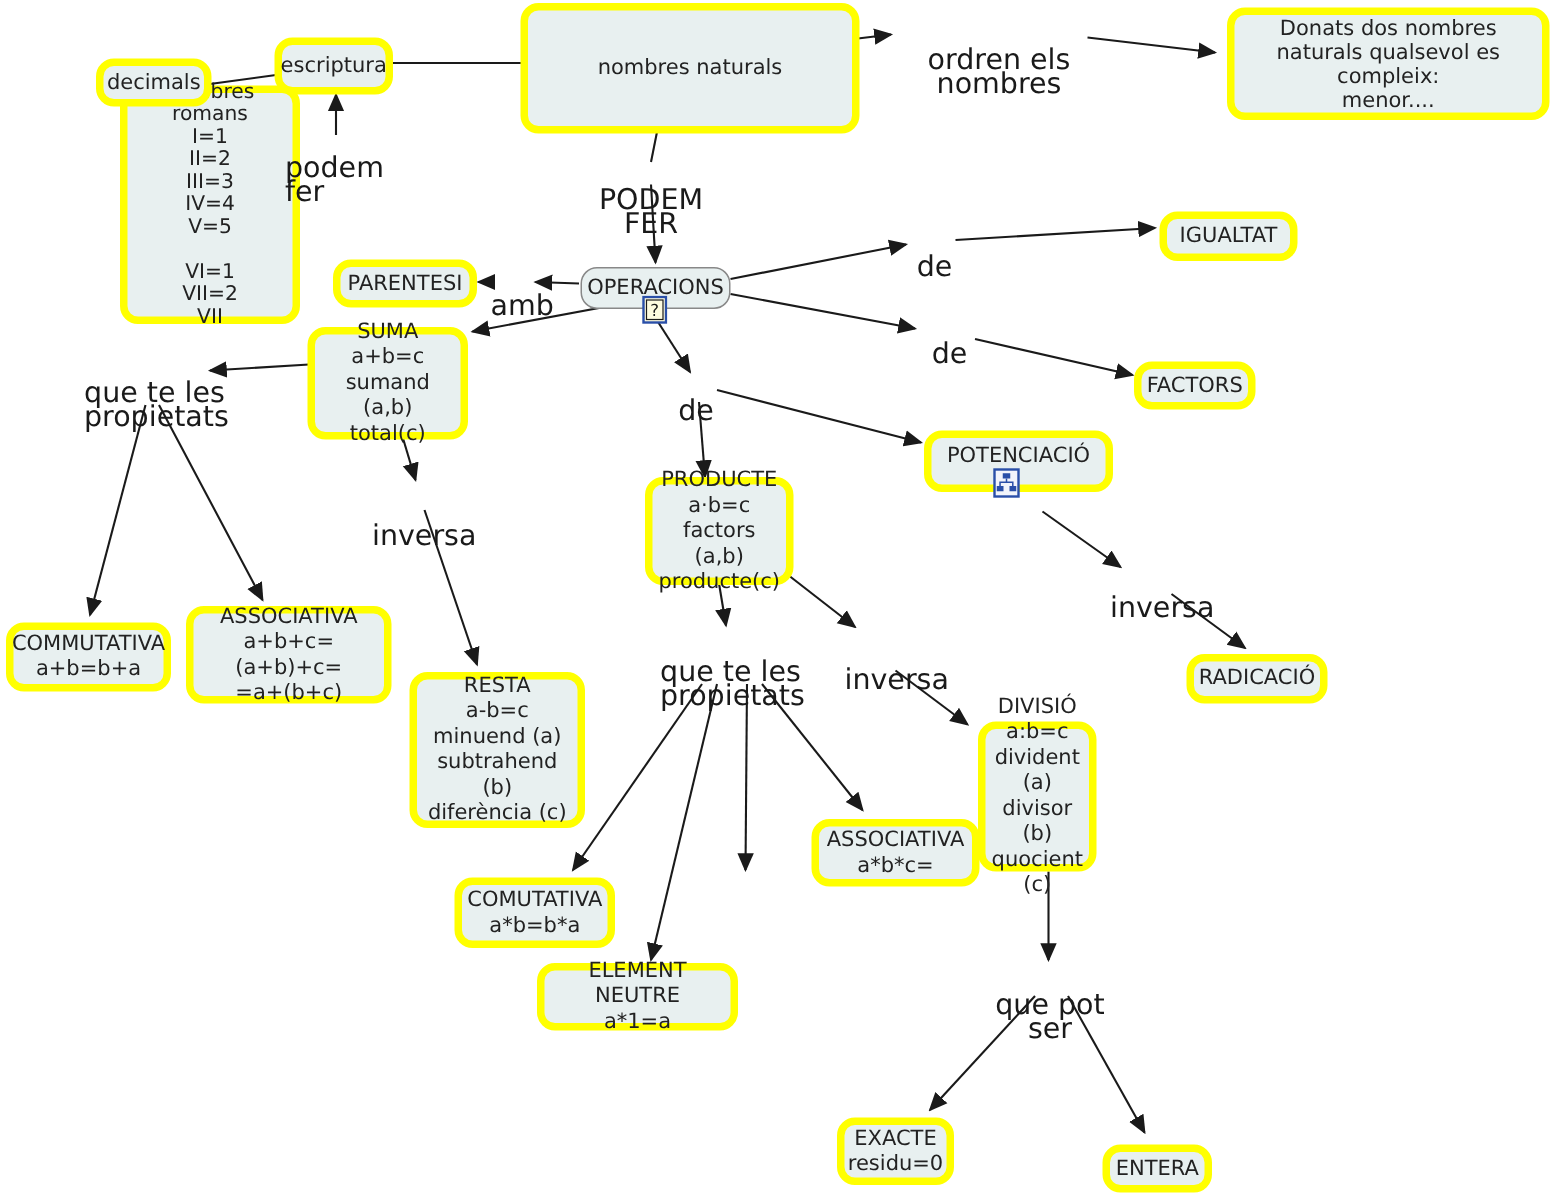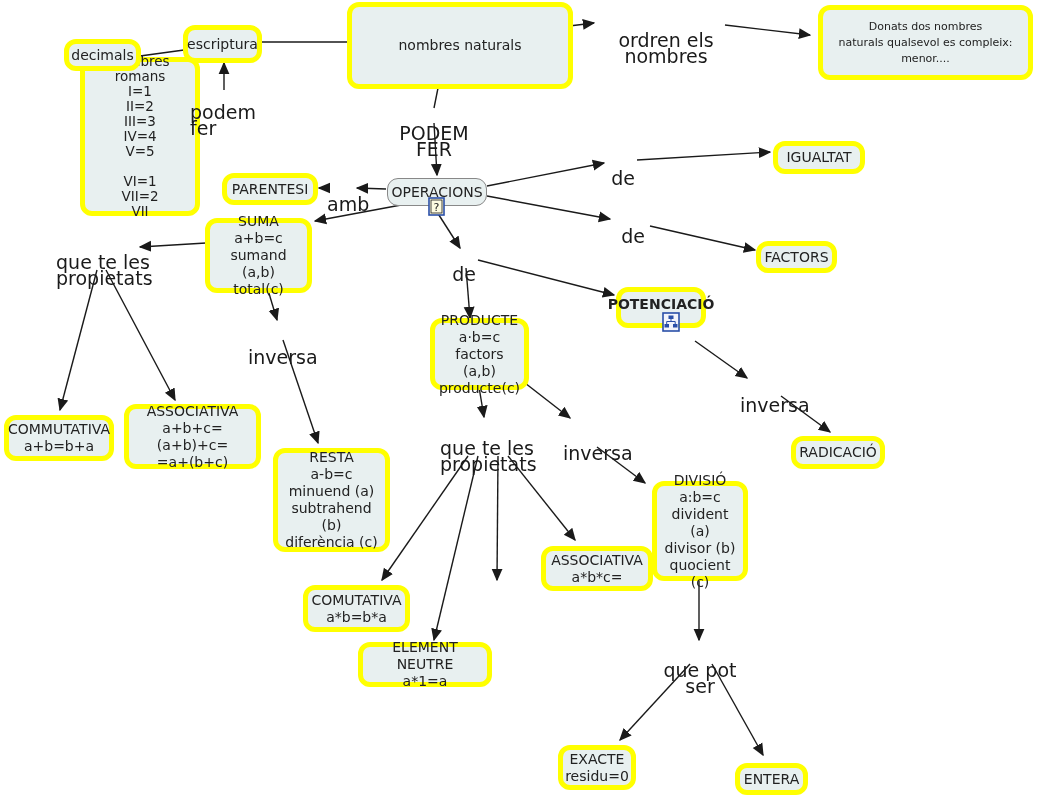--- a/index.html
+++ b/index.html
@@ -164,21 +164,21 @@
   </div>
 
   <div class="node" style="left:183px; top:25px; width:79px; height:38px;">
     <span class="txt">escriptura</span>
   </div>
 
   <div class="node" style="left:347px; top:2px; width:226px; height:87px;">
     <span class="txt">nombres naturals</span>
   </div>
 
-  <div class="node" style="left:818px; top:5px; width:215px; height:75px; font-size:11px; line-height:16px;">
+  <div class="node" style="left:818px; top:5px; width:215px; height:75px; font-size:14px; line-height:16px;">
     <span class="txt">Donats dos nombres
 naturals qualsevol es compleix:
 menor....</span>
   </div>
 
   <div class="node plain" style="left:387px; top:178px; width:100px; height:28px;">
     <span class="txt">OPERACIONS</span>
   </div>
   <svg class="node-icon" style="left:428px; top:197px;" viewBox="0 0 17 19">
     <rect x="1" y="1" width="15" height="17" fill="#fdfbe0" stroke="#2a4fa8" stroke-width="1.6"></rect>
@@ -191,21 +191,21 @@
   </div>
 
   <div class="node" style="left:773px; top:141px; width:92px; height:33px;">
     <span class="txt">IGUALTAT</span>
   </div>
 
   <div class="node" style="left:756px; top:241px; width:81px; height:32px;">
     <span class="txt">FACTORS</span>
   </div>
 
-  <div class="node" style="left:616px; top:287px; width:90px; height:41px;font-weight:bold;">
+  <div class="node" style="left:616px; top:287px; width:126px; height:41px;">
     <span class="txt" style="margin-bottom:6px;">POTENCIACIÓ</span>
   </div>
   <svg class="node-icon" style="left:662px; top:312px; width:18px; height:20px;" viewBox="0 0 18 20">
     <rect x="1" y="1" width="16" height="18" fill="#f2f4fb" stroke="#2a4fa8" stroke-width="1.6"></rect>
     <rect x="6.5" y="3.5" width="5" height="3.5" fill="#2a4fa8"></rect>
     <rect x="2.5" y="12" width="4.5" height="3.5" fill="#2a4fa8"></rect>
     <rect x="11" y="12" width="4.5" height="3.5" fill="#2a4fa8"></rect>
     <path d="M9,7 L9,9.5 M4.7,12 L4.7,9.5 L13.2,9.5 L13.2,12" stroke="#2a4fa8" stroke-width="1" fill="none"></path>
   </svg>
 
@@ -255,21 +255,21 @@
   <div class="node" style="left:358px; top:642px; width:134px; height:45px;">
     <span class="txt">ELEMENT NEUTRE
 a*1=a</span>
   </div>
 
   <div class="node" style="left:541px; top:546px; width:112px; height:45px;">
     <span class="txt">ASSOCIATIVA
 a*b*c=</span>
   </div>
 
-  <div class="node" style="left:652px; top:481px; width:96px; height:100px;">
+  <div class="node" style="left:652px; top:481px; width:79px; height:100px;">
     <span class="txt">DIVISIÓ
 a:b=c
 divident (a)
 divisor (b)
 quocient (c)</span>
   </div>
 
   <div class="node" style="left:558px; top:745px; width:78px; height:45px;">
     <span class="txt">EXACTE
 residu=0</span>

